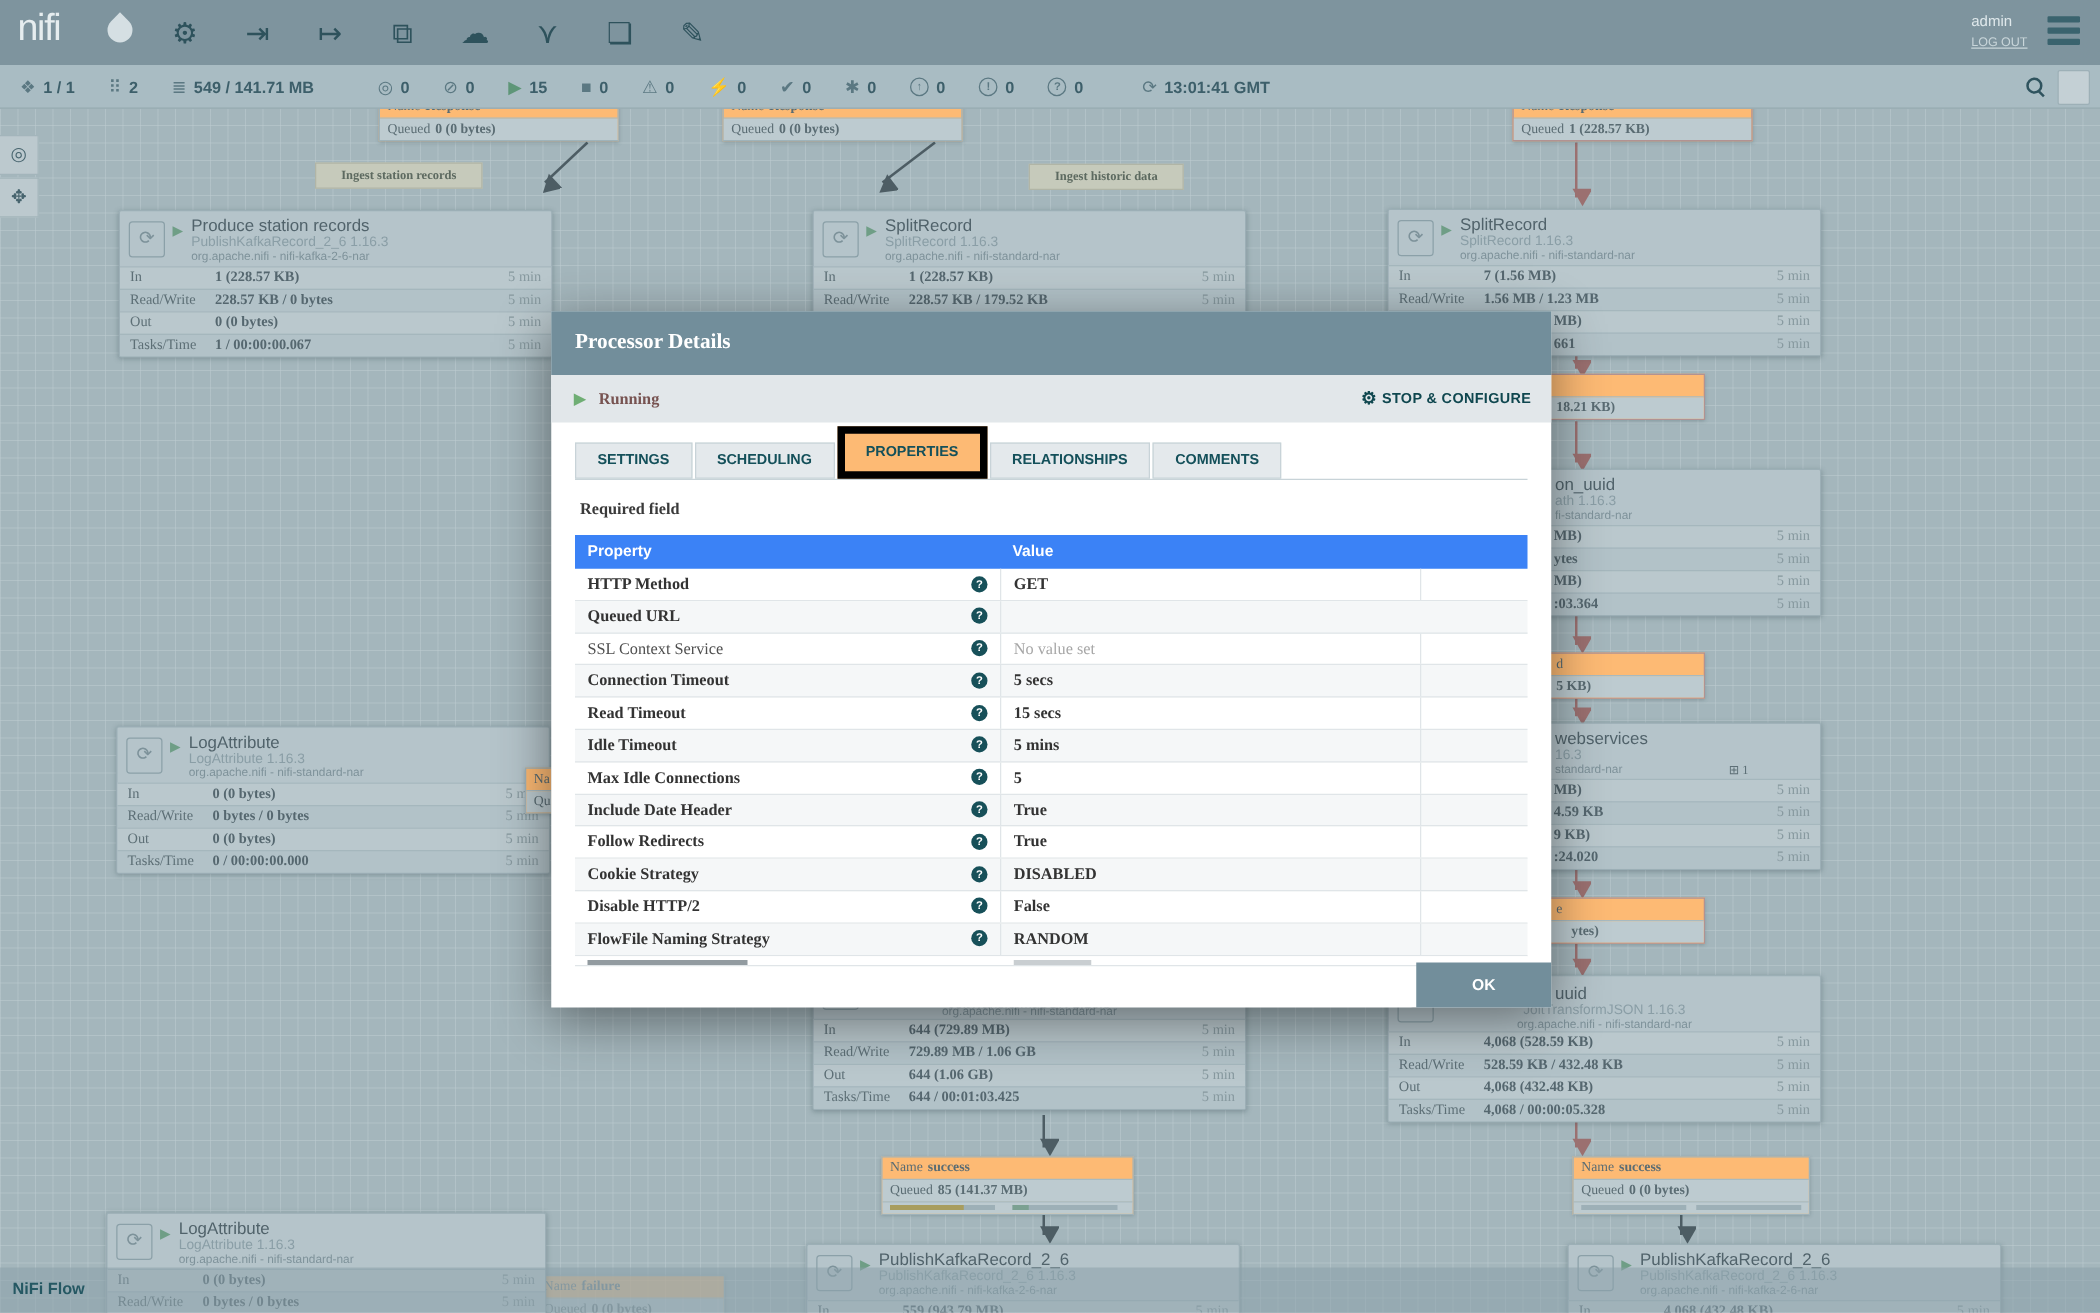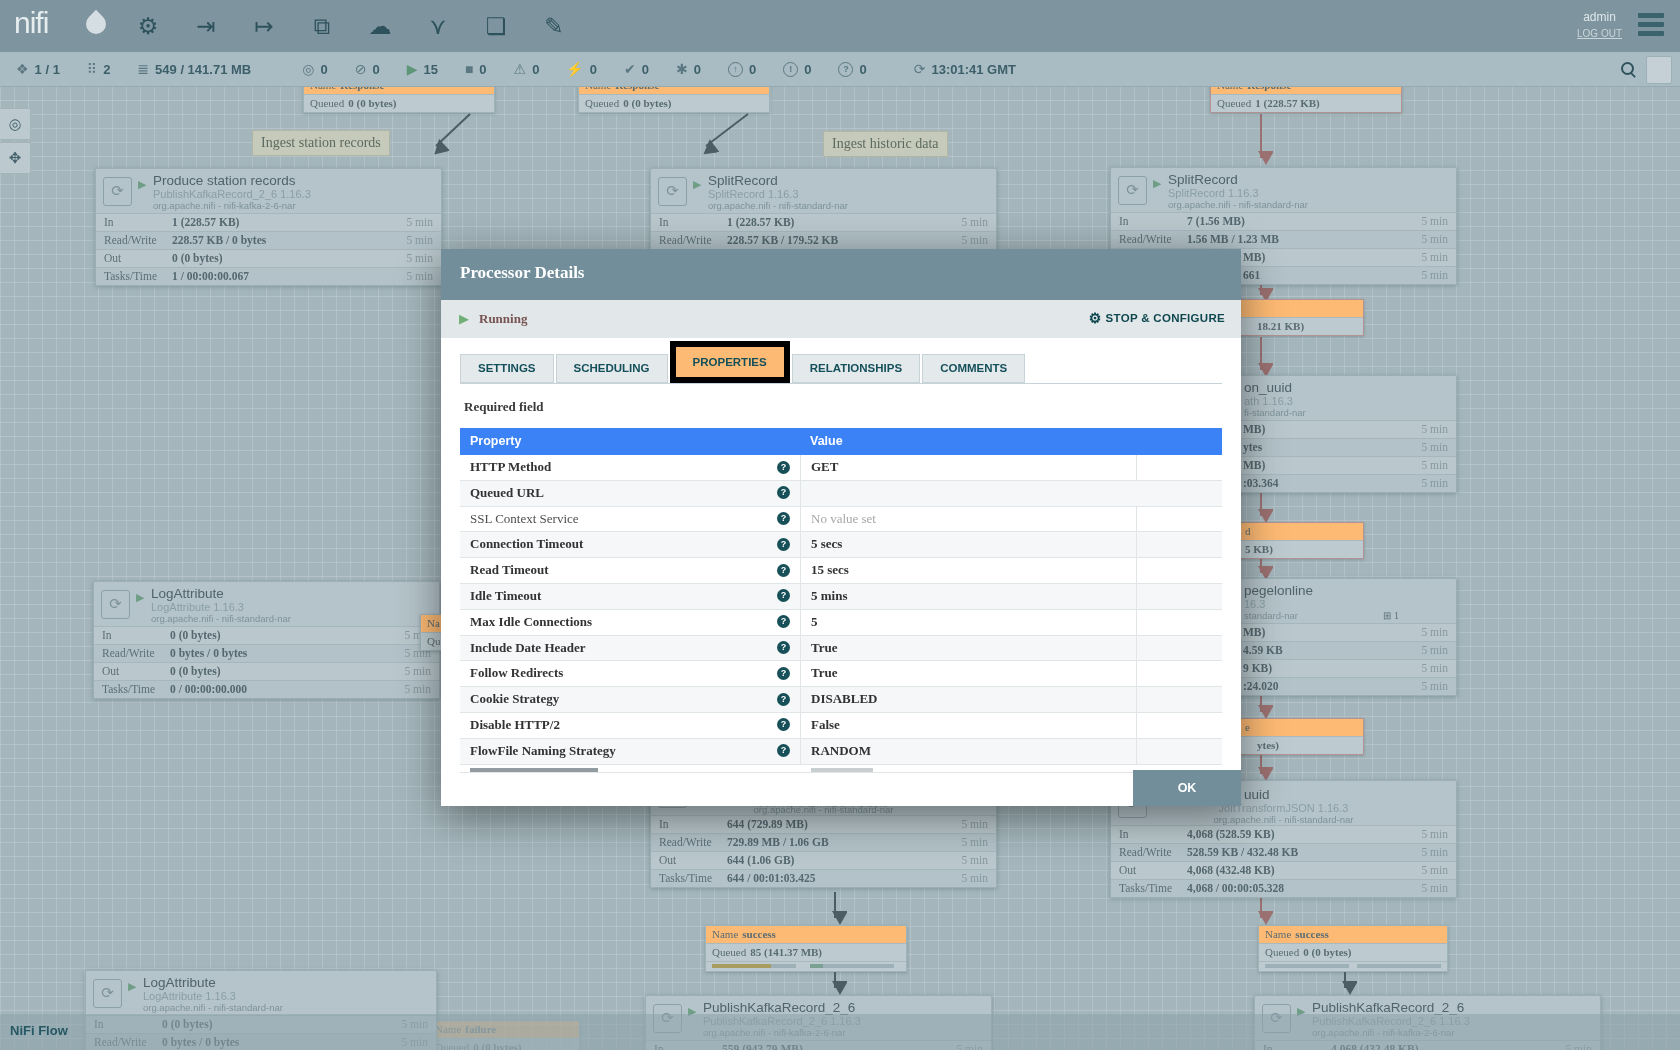--- a/index.html
+++ b/index.html
@@ -9,21 +9,21 @@
        background-image:linear-gradient(rgba(192,206,211,.5) 1px,transparent 1px),
                         linear-gradient(90deg,rgba(192,206,211,.5) 1px,transparent 1px);
        background-size:14px 14px;}
   
   .hdr{position:absolute;left:0;top:0;right:0;height:52px;background:#7e949e;z-index:5}
   .logo{position:absolute;left:14px;top:6px;font-size:30px;font-weight:normal;color:#e6edef;letter-spacing:-1px}
   .drop{position:absolute;left:86px;top:14px;width:20px;height:20px;background:#d5dfe3;
         border-radius:0 50% 50% 50%;transform:rotate(45deg)}
   .tools{position:absolute;left:130px;top:8px;display:flex;gap:22px}
   .hic{width:36px;height:36px;font-size:23px;line-height:36px;text-align:center;color:#2e525c;cursor:pointer}
-  .user{position:absolute;right:58px;top:9px;text-align:center;color:#dfe8eb;font-size:12px;line-height:16px}
+  .user{position:absolute;right:58px;top:9px;text-align:left;color:#dfe8eb;font-size:12px;line-height:16px}
   .user .lo{font-size:10px;color:#c9d6da;text-decoration:underline;cursor:pointer}
   .burger{position:absolute;right:16px;top:13px;width:26px;cursor:pointer}
   .burger div{height:5px;background:#3a636e;margin-bottom:4px;border-radius:1px}
   
   .sbar{position:absolute;left:0;top:52px;right:0;height:34px;background:#a9bcc3;z-index:5;
         border-bottom:1px solid #95a9b0;display:flex;align-items:center;padding-left:16px;
         font-size:13px;font-weight:bold;color:#3d5f6a}
   .sit{display:flex;align-items:center;gap:6px;margin-right:27px}
   .sic{font-weight:normal;color:#5b7882;font-size:14px}
   .sic.grn{color:#5e9678}
@@ -58,22 +58,22 @@
   
   .conn{position:absolute;background:#fdba74;border:1px solid #9fb3ba;z-index:2;cursor:pointer;
         font-family:"Liberation Serif",serif;font-size:11px;color:#5a6c73;box-shadow:0 1px 3px rgba(60,82,90,.3)}
   .cred{border-color:#b29292}
   .cr1{height:17px;line-height:17px;padding:0 6px;border-bottom:1px solid #a8bac0;white-space:nowrap}
   .cr2{height:17px;line-height:17px;padding:0 6px;background:#bdcbd0;white-space:nowrap}
   .cv{font-weight:bold;margin-left:4px}
   .cr3{height:9px;background:#bdcbd0;border-top:1px solid #a8bac0;position:relative}
   .trk{position:absolute;top:2px;height:4px;width:84px;background:#9db0b7}
   .fill{position:absolute;top:0;height:4px}
-  .lab{position:absolute;background:#c6cabb;border:1px solid #b1b5a6;z-index:2;font-size:14px;font-weight:normal;
-       color:#5d6a60;padding:4px 8px;font-family:"Liberation Serif",serif;cursor:pointer;white-space:nowrap}
+  .lab{position:absolute;background:#c6cabb;border:1px solid #b1b5a6;z-index:2;font-size:10px;font-weight:bold;
+       color:#5d6a60;padding:4px 20px;font-family:"Liberation Serif",serif;cursor:pointer;white-space:nowrap}
   .faint{opacity:.55}
   
   .foot{position:absolute;left:0;top:1014px;right:0;height:36px;background:rgba(138,160,169,.55);z-index:6}
   .foot span{position:absolute;left:10px;top:9px;font-size:13px;font-weight:bold;color:#255863}
   
   .modal{position:absolute;left:441px;top:249px;width:800px;height:557px;background:#fff;z-index:10;
          box-shadow:0 10px 40px rgba(0,0,0,.45)}
   .mhead{position:absolute;left:0;top:0;right:0;height:51px;background:#728e9b}
   .mhead span{position:absolute;left:19px;top:14px;color:#fff;font-size:17px;font-weight:bold;
               font-family:"Liberation Serif",serif}
@@ -418,21 +418,21 @@
     </div>
   <div class="prow rb">
       <span class="prl">Tasks/Time</span>
       <span class="prv">4,068 / 00:00:05.328</span>
       <span class="prt">5 min</span>
     </div>
 </div>
 
 <div class="conn cred" style="left:1238px;top:299px;width:124px">
   <div class="cr1"></div>
-  <div class="cr2"><span class="cv" style="margin-left:12px">18.21 KB)</span></div>
+  <div class="cr2"><span class="cv" style="margin-left:0">18.21 KB)</span></div>
 </div>
 
 <div class="proc" style="left:1110px;top:375px;width:345px">
   <div class="phead">
     <span class="ptitle" style="left:133px;top:4px">on_uuid</span>
     <span class="ptype" style="left:133px">ath 1.16.3</span>
     <span class="pbund" style="left:133px">fi-standard-nar</span>
   </div>
   <div class="prow ra">
       <span class="prf">MB)</span>
@@ -452,21 +452,21 @@
     </div>
 </div>
 
 <div class="conn cred" style="left:1238px;top:522px;width:124px">
   <div class="cr1"><span>d</span></div>
   <div class="cr2"><span class="cv" style="margin-left:0">5 KB)</span></div>
 </div>
 
 <div class="proc" style="left:1110px;top:578px;width:345px">
   <div class="phead">
-    <span class="ptitle" style="left:133px;top:4px">pegelonline</span>
+    <span class="ptitle" style="left:133px;top:4px">webservices</span>
     <span class="ptype" style="left:133px">16.3</span>
     <span class="pbund" style="left:133px">standard-nar</span>
     <span class="badge">⊞ <span>1</span></span>
   </div>
   <div class="prow ra">
       <span class="prf">MB)</span>
       <span class="prt">5 min</span>
     </div>
   <div class="prow rb">
       <span class="prf">4.59 KB</span>

